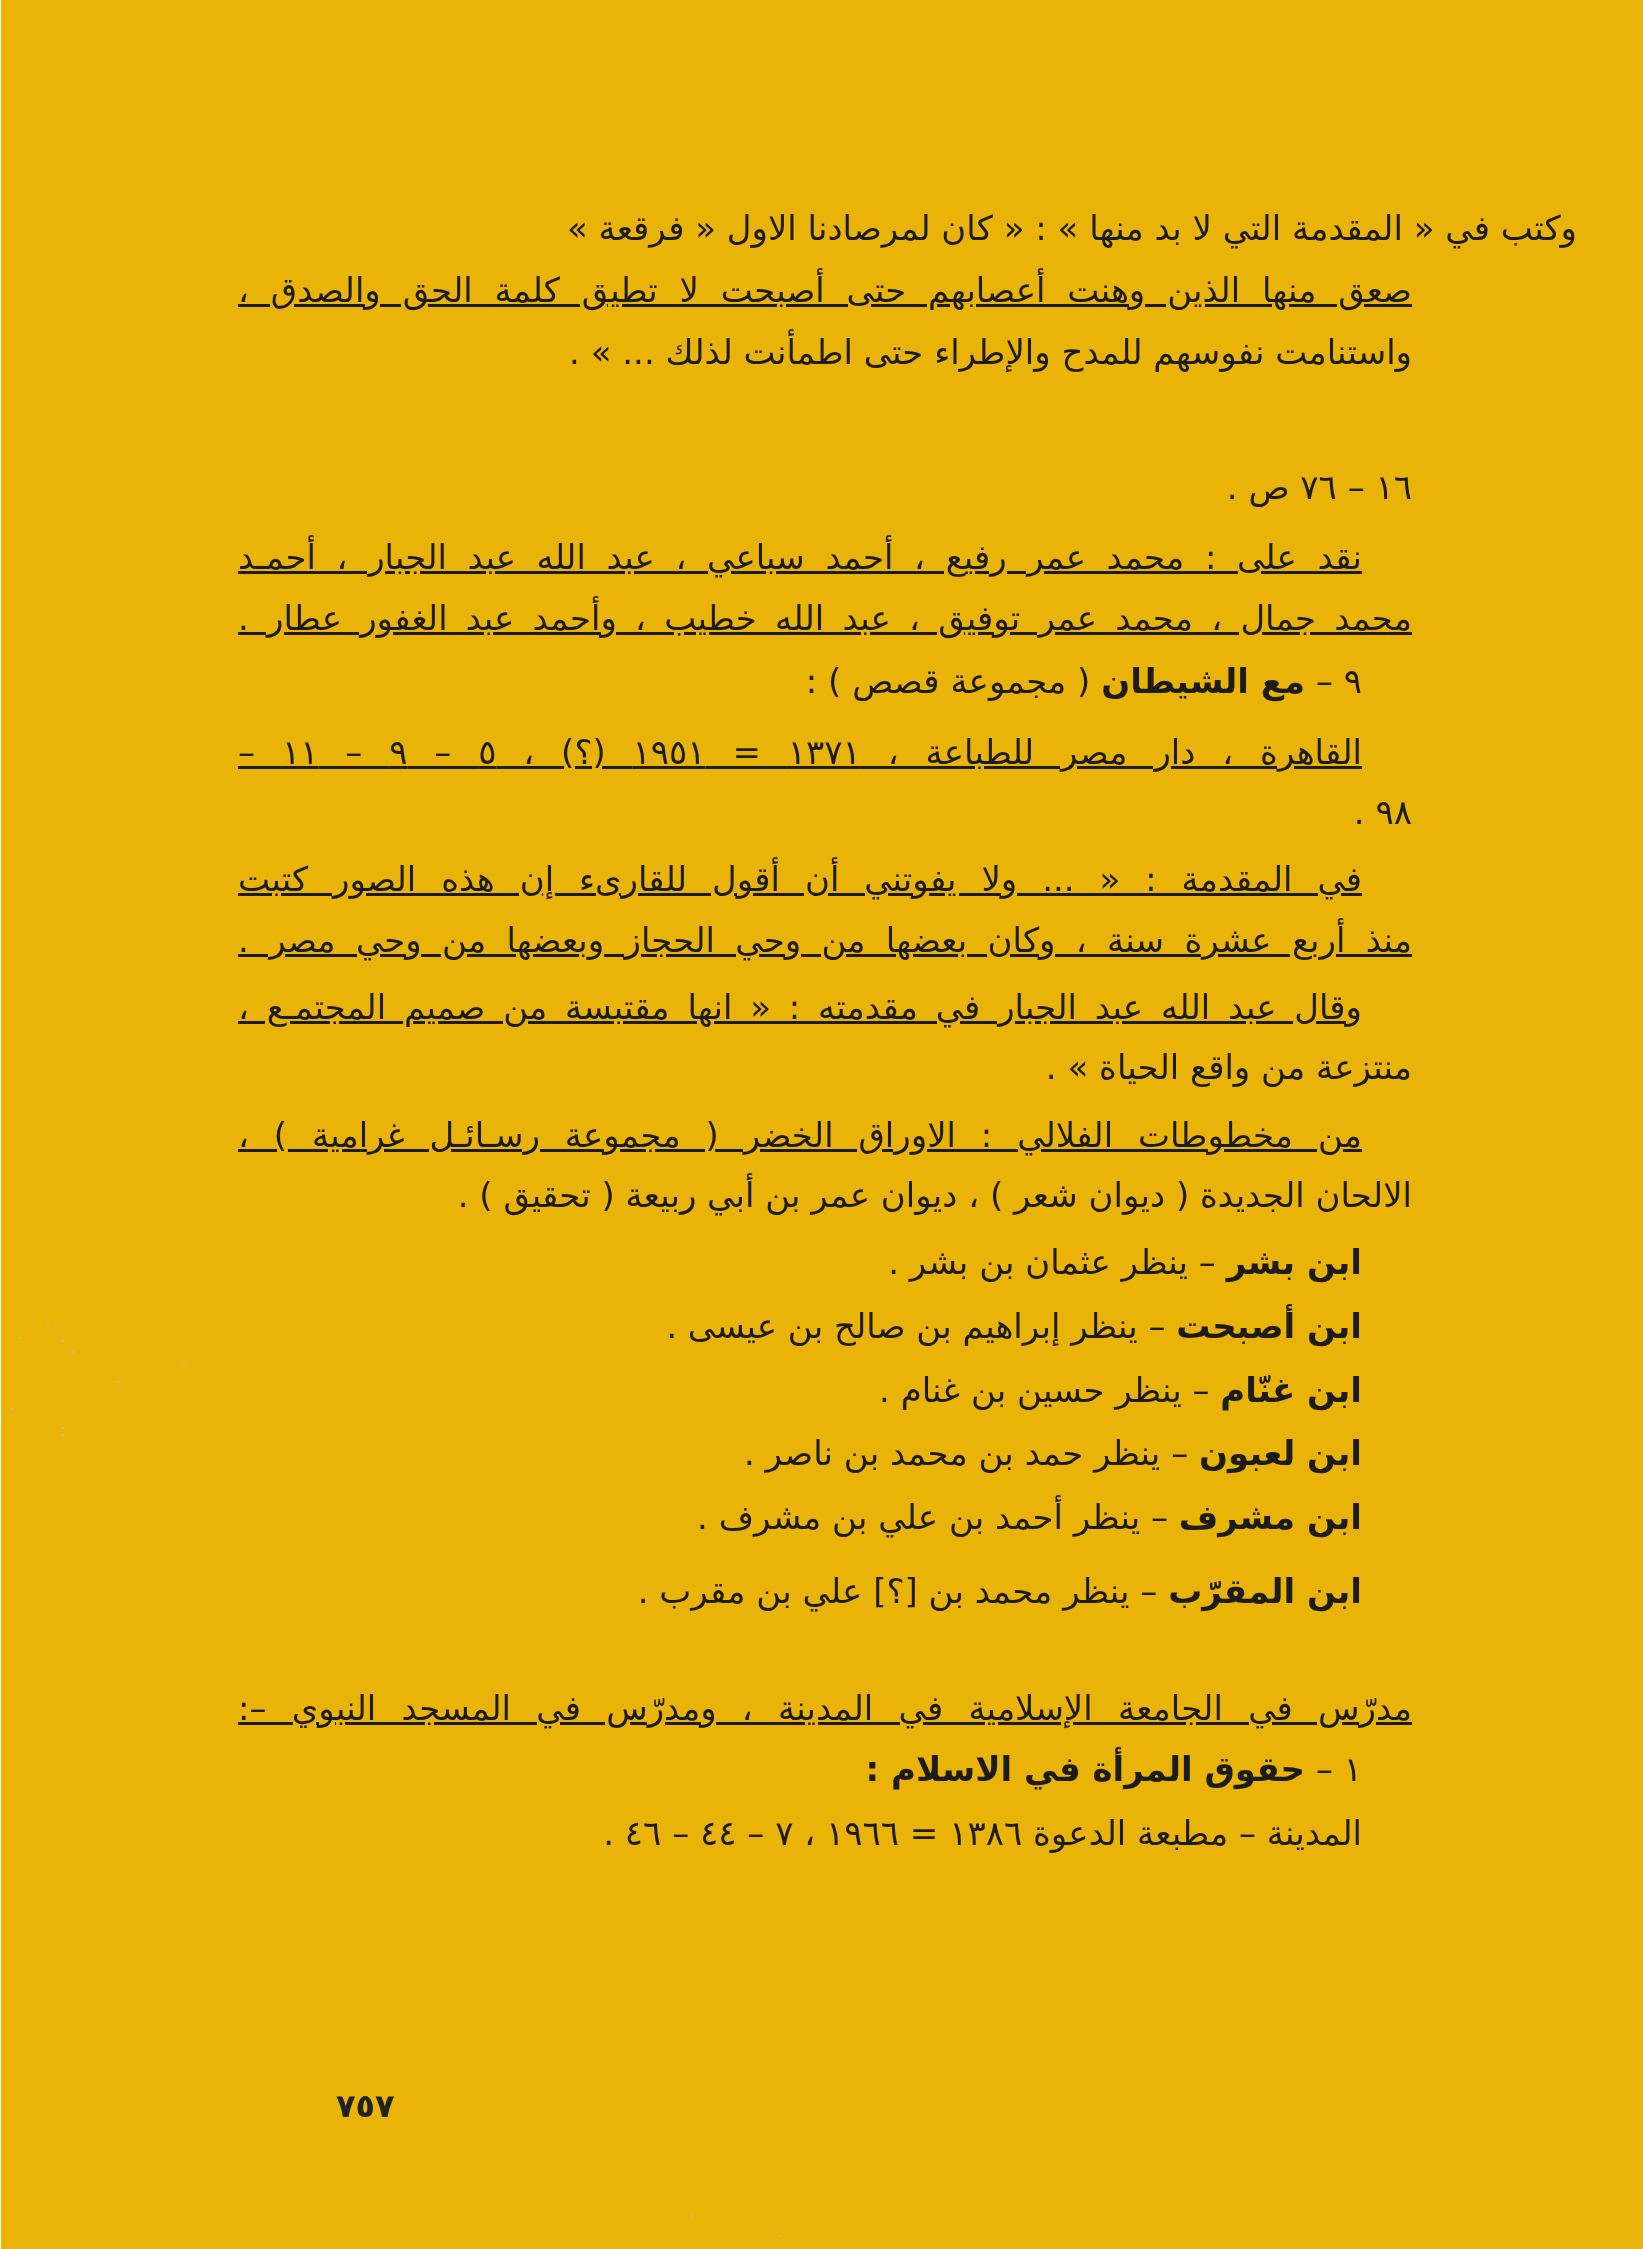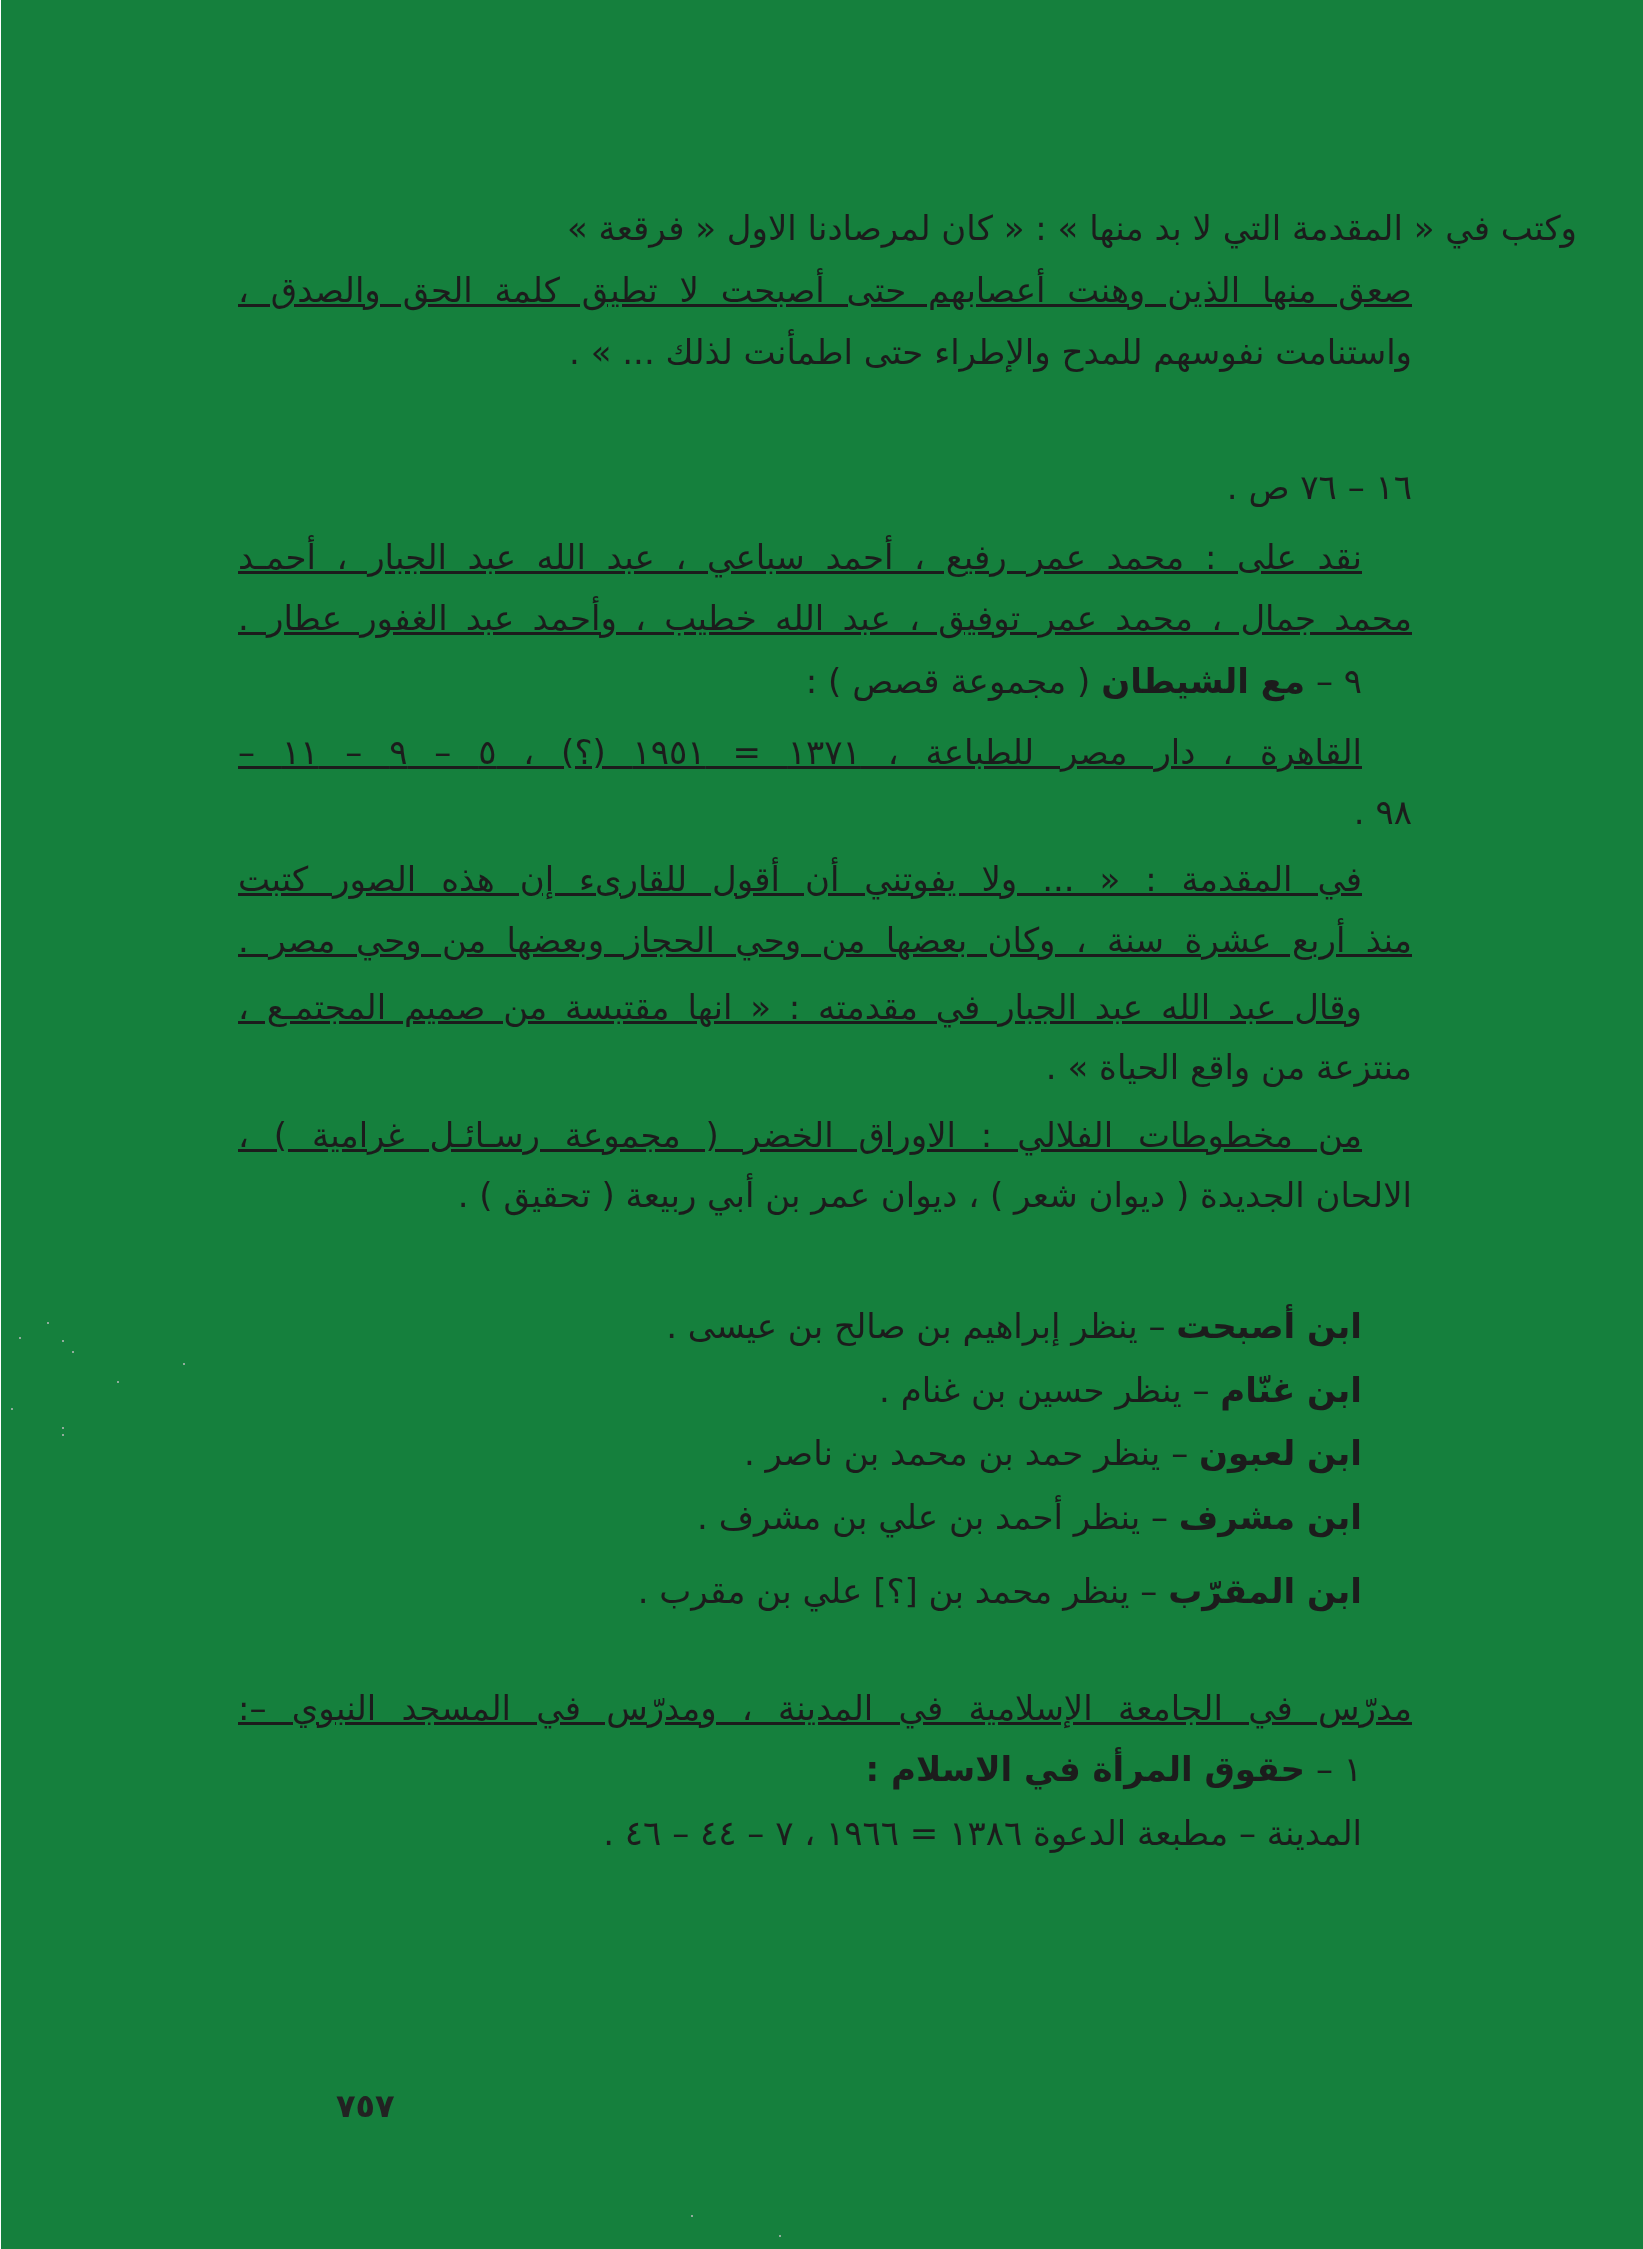--- a/index.html
+++ b/index.html
@@ -12,21 +12,21 @@
     height: 2250px;
     position: relative;
     overflow: hidden;
     font-family: "DejaVu Sans", "Liberation Sans", sans-serif;
     color: #1c1c1c;
   }
   .page {
     position: absolute;
     left: 0; top: 0;
     width: 1644px; height: 2250px;
-    background: #15803d;
+    background: #eab308;
   }
   .line {
     position: absolute;
     right: 0;
     white-space: nowrap;
     direction: rtl;
     font-size: 34px;
     line-height: 54px;
   }
   .line.full { left: 0; text-align: justify; text-align-last: justify; text-decoration: underline; }
@@ -73,20 +73,24 @@
 
   <div class="line full" style="top:852px; left:238px; right:282px;">في المقدمة : « ... ولا يفوتني أن أقول للقارىء إن هذه الصور كتبت</div>
   <div class="line full" style="top:913px; left:238px; right:232px;">منذ أربع عشرة سنة ، وكان بعضها من وحي الحجاز وبعضها من وحي مصر .</div>
 
   <div class="line full" style="top:980px; left:238px; right:282px;">وقال عبد الله عبد الجبار في مقدمته : « انها مقتبسة من صميم المجتمـع ،</div>
   <div class="line" style="top:1040px; right:232px;">منتزعة من واقع الحياة » .</div>
 
   <div class="line full" style="top:1108px; left:238px; right:282px;">من مخطوطات الفلالي : الاوراق الخضر ( مجموعة رسـائـل غرامية ) ،</div>
   <div class="line" style="top:1168px; right:232px;">الالحان الجديدة ( ديوان شعر ) ، ديوان عمر بن أبي ربيعة ( تحقيق ) .</div>
 
+  <div class="line" style="top:1235px; right:282px;">
+    <span class="b">ابن بشر</span>
+    <span>– ينظر عثمان بن بشر .</span>
+  </div>
   <div class="line" style="top:1299px; right:282px;">
     <span class="b">ابن أصبحت</span>
     <span>– ينظر إبراهيم بن صالح بن عيسى .</span>
   </div>
   <div class="line" style="top:1363px; right:282px;">
     <span class="b">ابن غنّام</span>
     <span>– ينظر حسين بن غنام .</span>
   </div>
   <div class="line" style="top:1426px; right:282px;">
     <span class="b">ابن لعبون</span>

